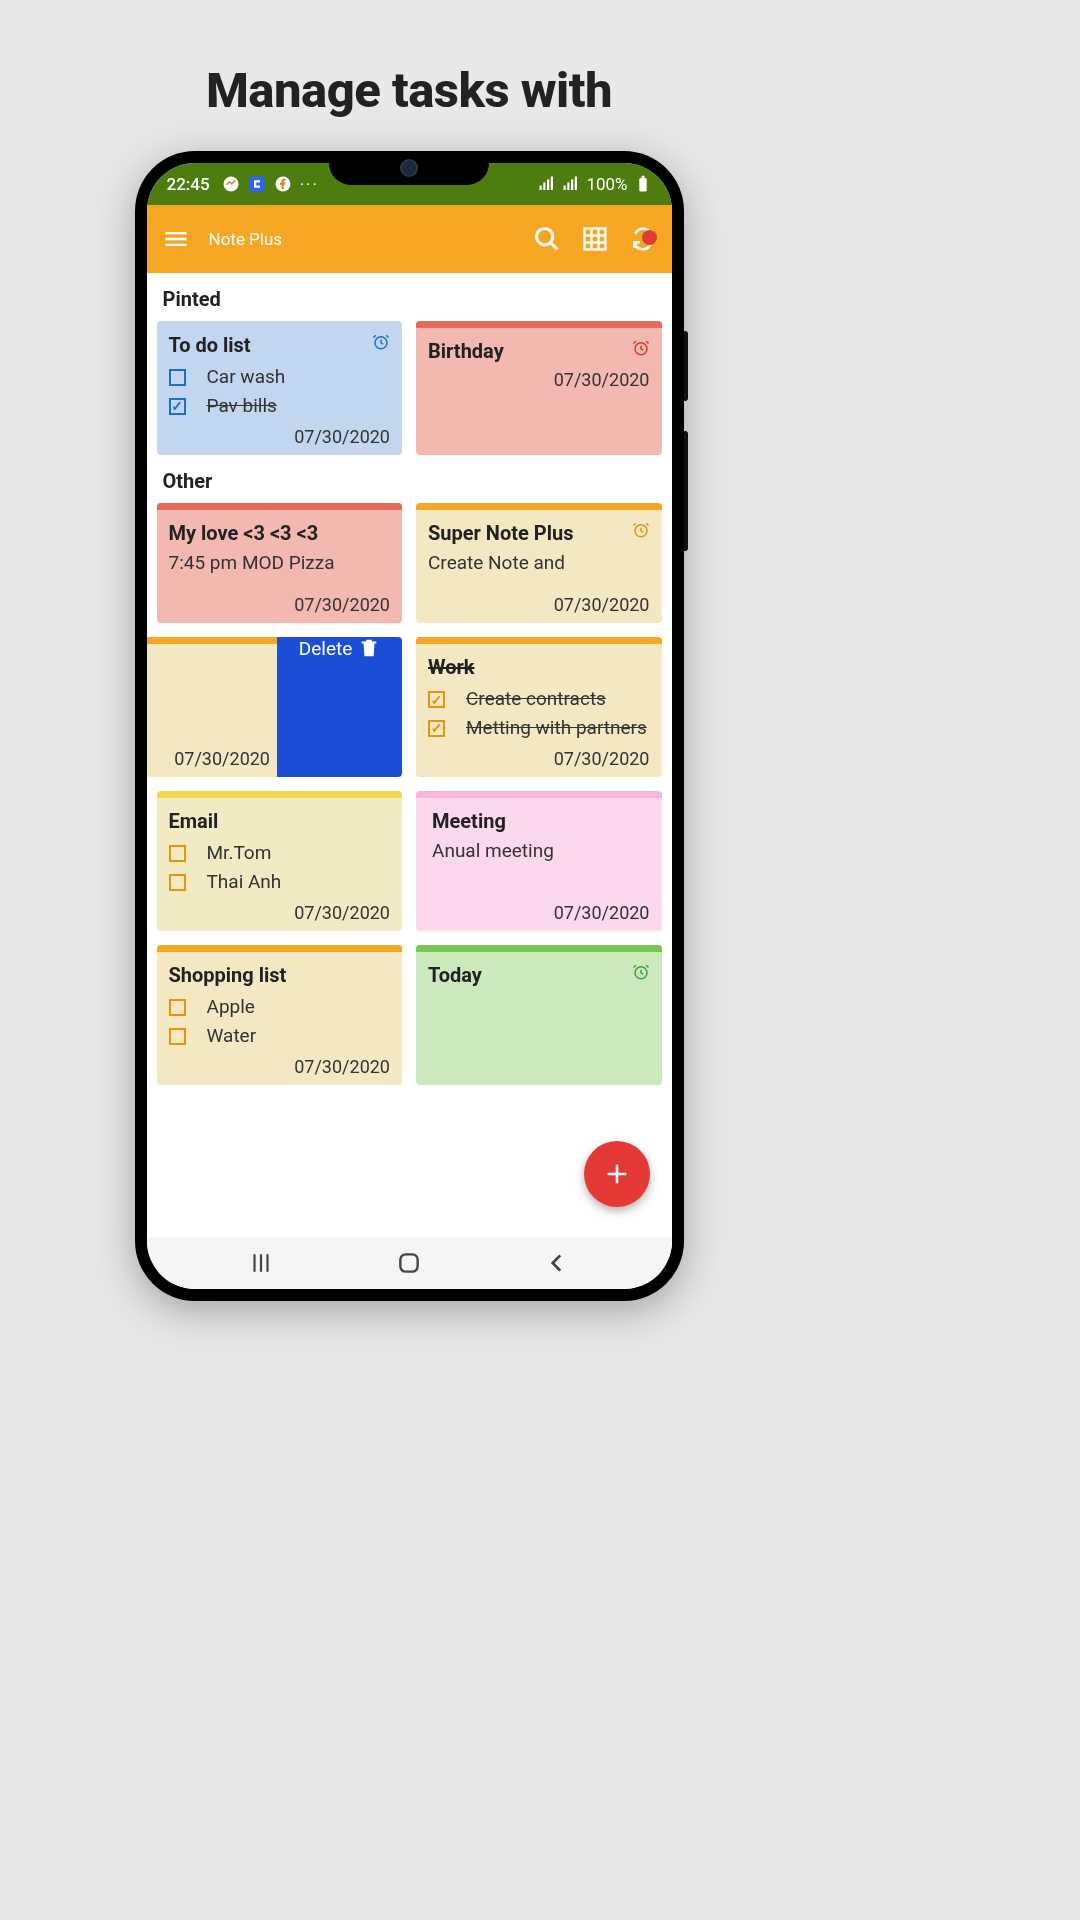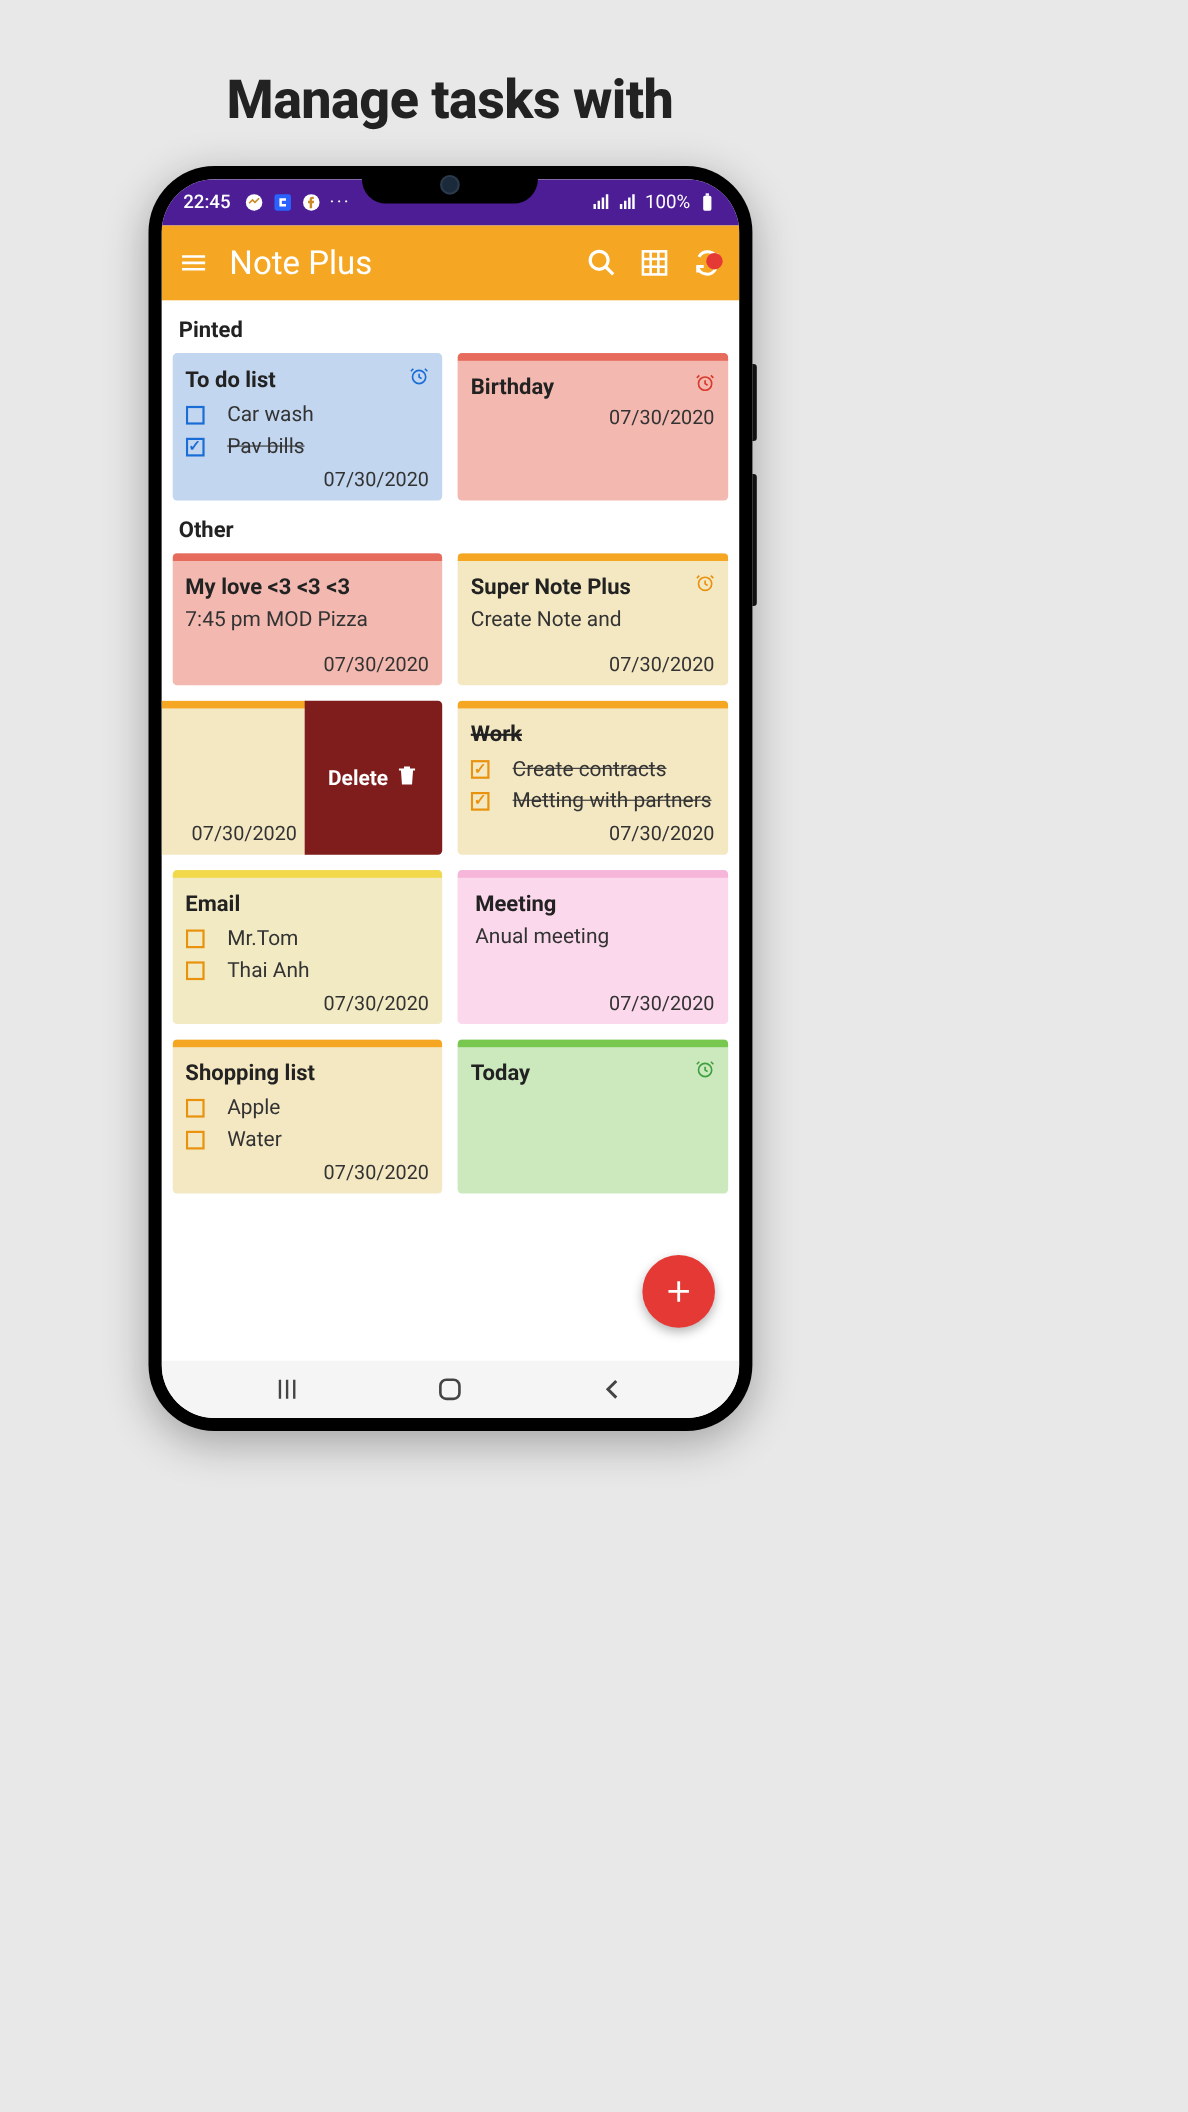--- a/index.html
+++ b/index.html
@@ -78,21 +78,21 @@
   background: #fff;
   border-radius: 48px;
   overflow: hidden;
   display: flex;
   flex-direction: column;
   position: relative;
 }
 
 .status-bar {
   height: 42px;
-  background: #4c1d95;
+  background: #4d7c0f;
   display: flex;
   align-items: center;
   justify-content: space-between;
   padding: 0 20px;
   color: #fff;
   font-size: 17px;
 }
 .status-left { display: flex; align-items: center; gap: 8px; }
 .status-left .time { font-weight: 500; margin-right: 4px; }
 .status-right { display: flex; align-items: center; gap: 6px; }
@@ -100,21 +100,21 @@
 .app-bar {
   height: 68px;
   background: #f5a623;
   display: flex;
   align-items: center;
   padding: 0 14px;
   gap: 18px;
   color: #fff;
   position: relative;
 }
-.app-title { font-size: 30px; font-weight: 400; flex: 1; }
+.app-title { font-size: 17px; font-weight: 400; flex: 1; }
 .app-bar .icon { width: 30px; height: 30px; display: flex; align-items: center; justify-content: center; }
 .sync-badge {
   position: absolute;
   top: 6px;
   width: 15px;
   height: 15px;
   background: #e53935;
   border-radius: 50%;
   margin-left: 14px;
 }
@@ -189,29 +189,27 @@
 .bg-greenlight { background: #cce9be; }
 .strip-green { background: #78c850; }
 
 
 .swipe-wrap { position: relative; }
 .swipe-wrap .card { transform: translateX(-120px); }
 .delete-panel {
   position: absolute;
   right: 0; top: 0; bottom: 0;
   width: 125px;
-  background: #7f1d1d;
+  background: #1d4ed8;
   color: #fff;
   display: flex;
-  align-items: center;
   justify-content: center;
   gap: 6px;
   font-size: 19px;
   border-radius: 0 4px 4px 0;
-  font-weight: bold;
 }
 
 .fab {
   position: absolute;
   right: 22px;
   bottom: 82px;
   width: 66px;
   height: 66px;
   background: #e53935;
   border-radius: 50%;

